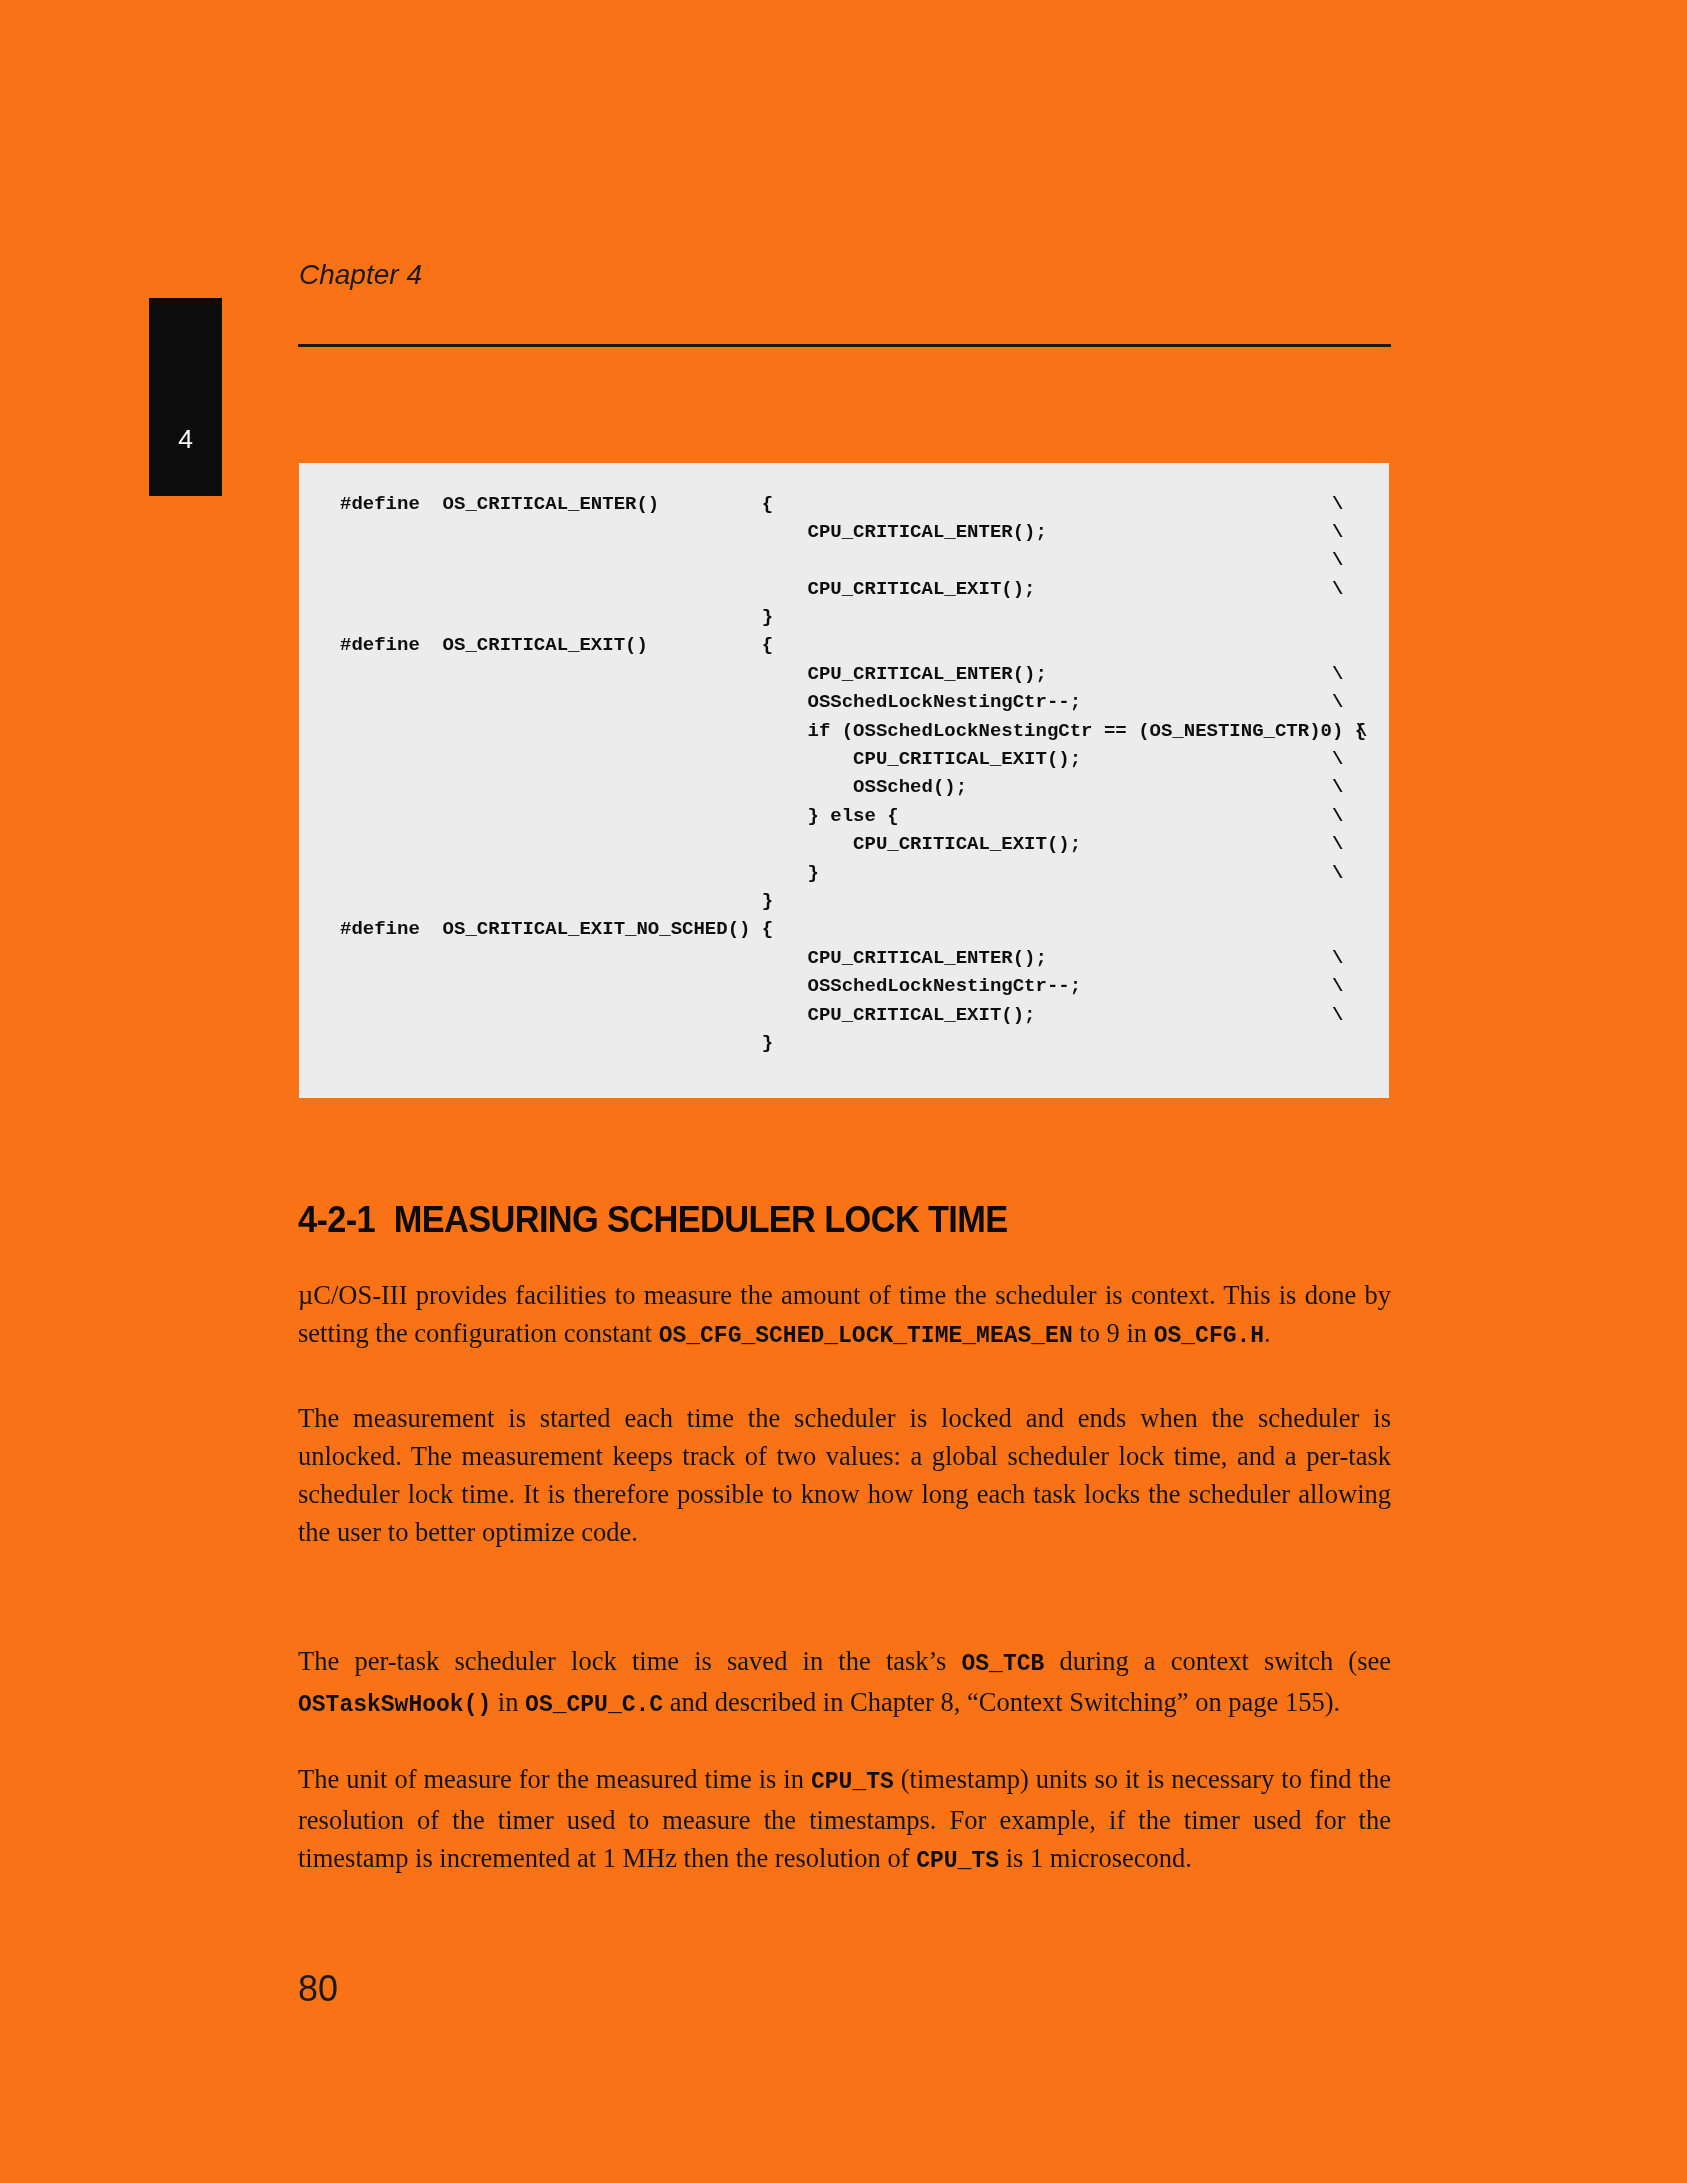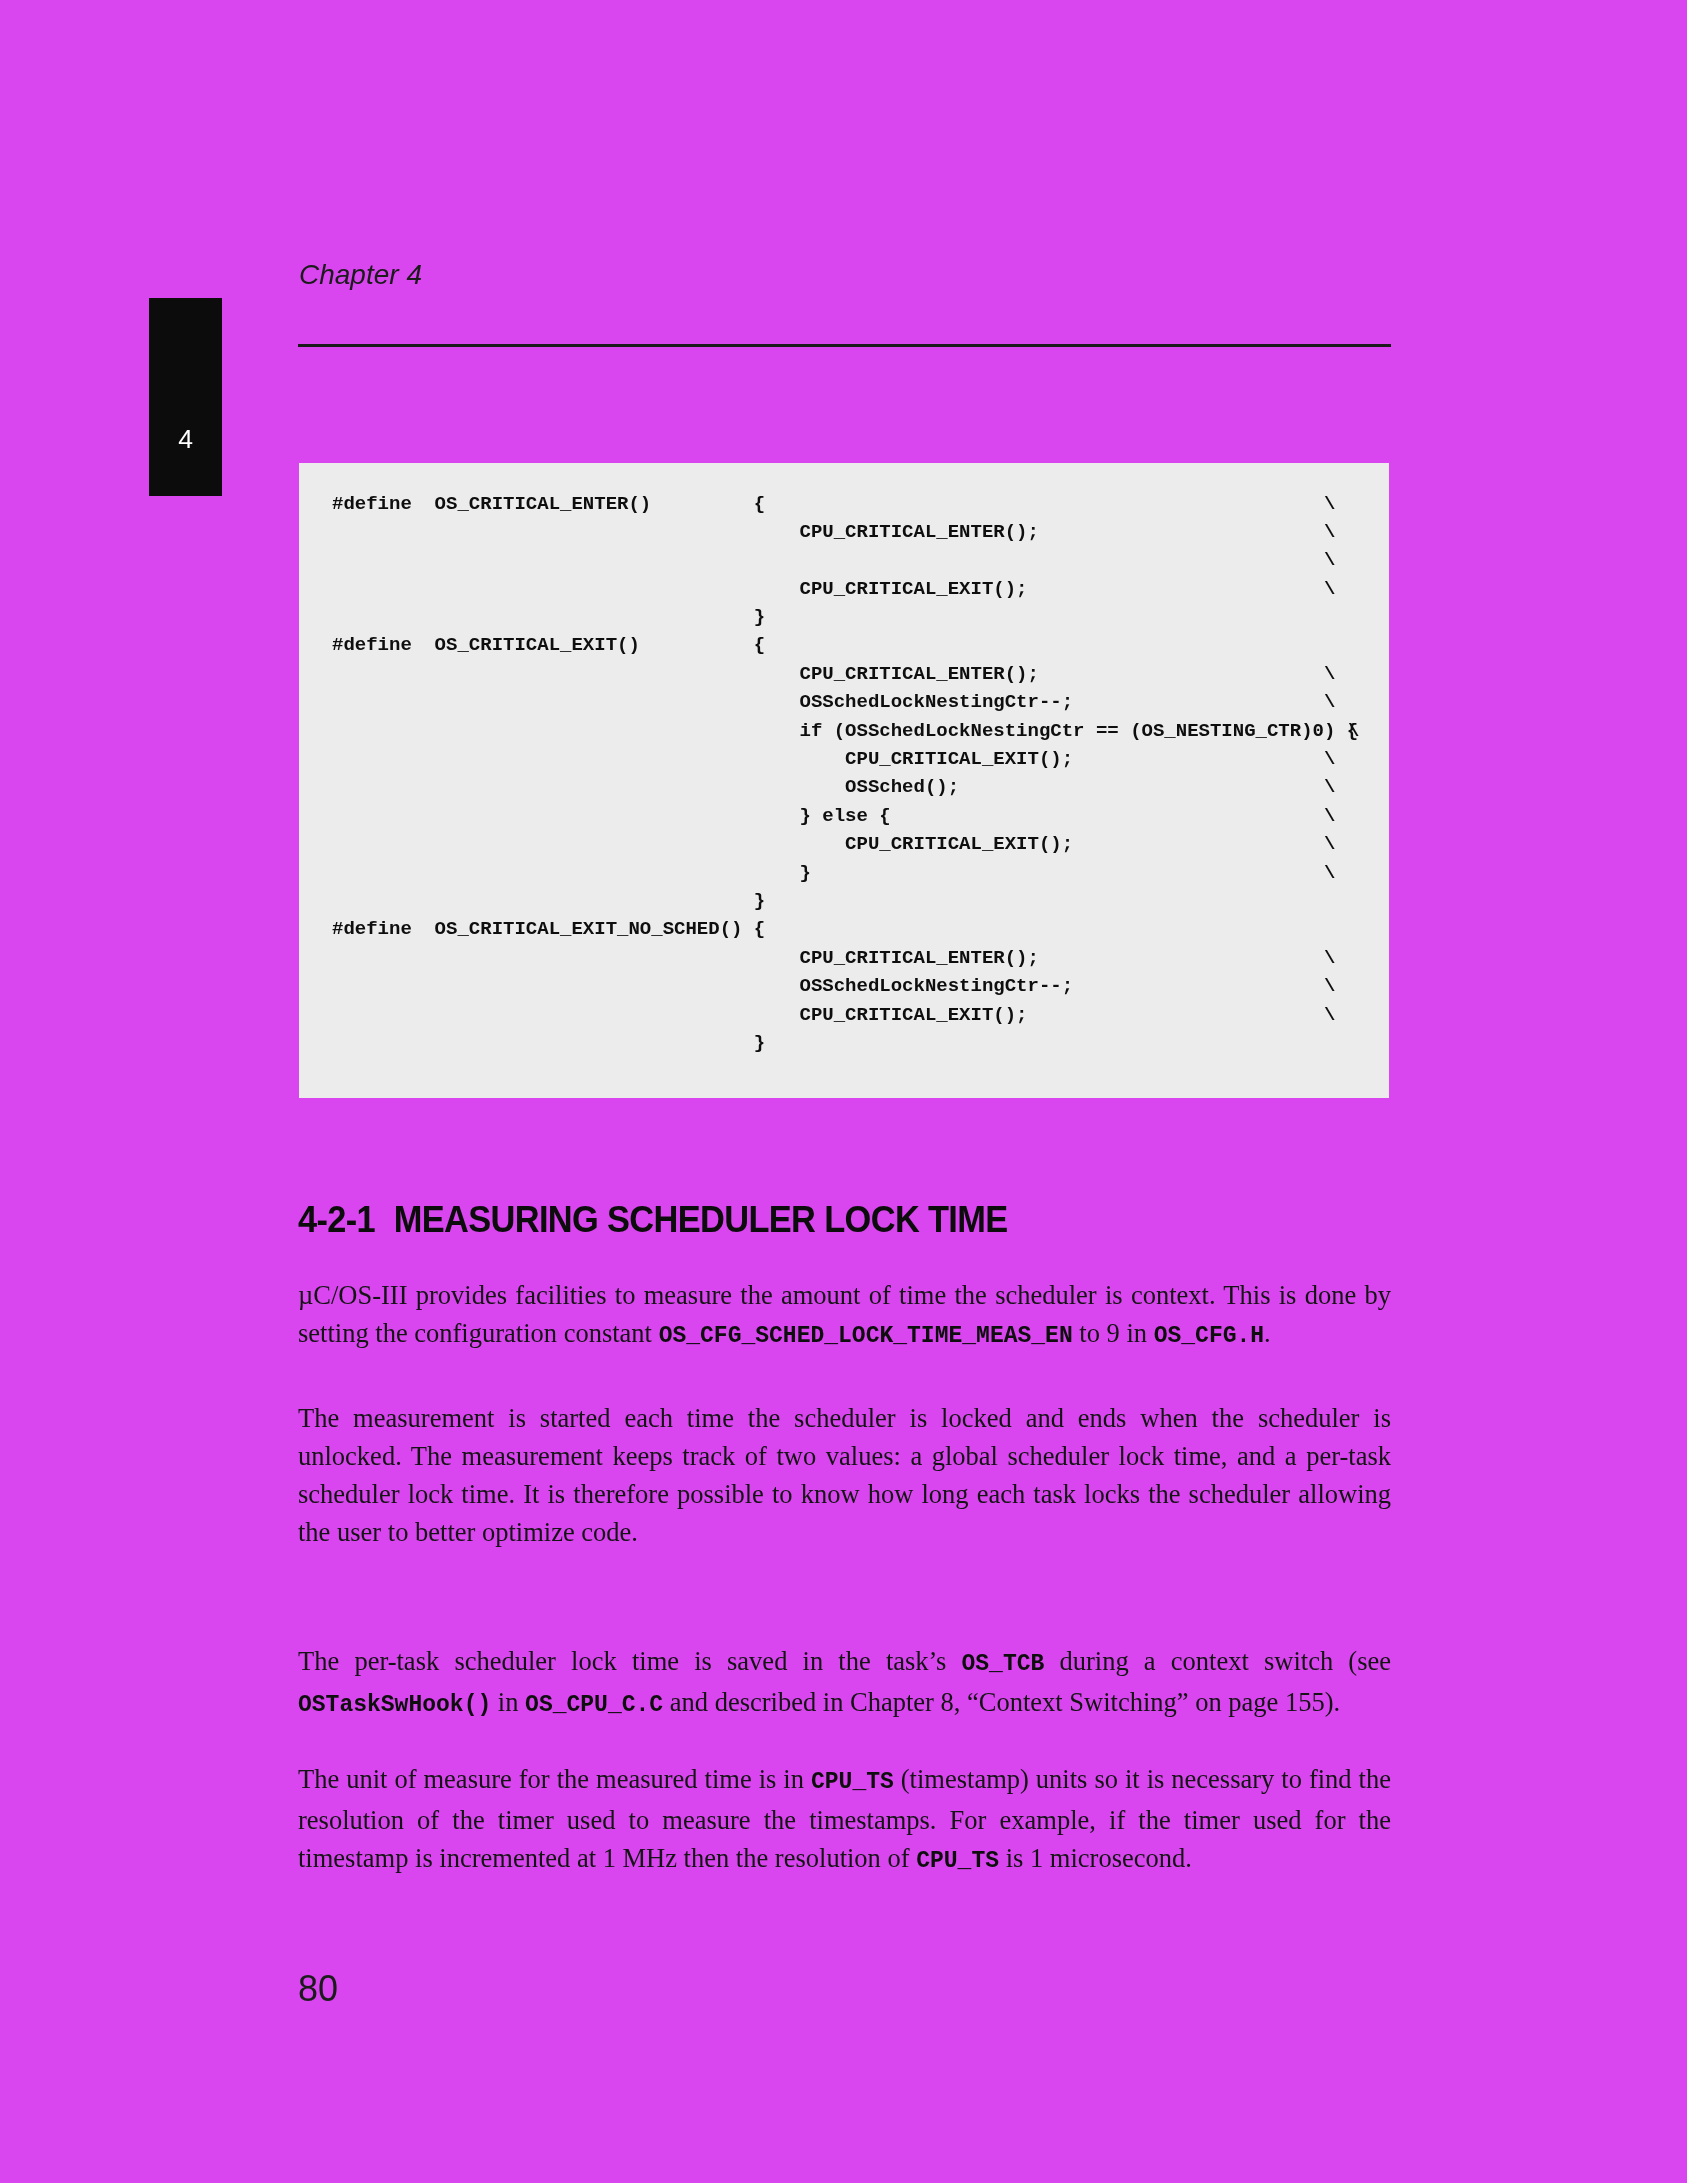--- a/index.html
+++ b/index.html
@@ -1,30 +1,30 @@
 <!DOCTYPE html>
 <html style="font-size:10.6px"><head>
 <meta charset="utf-8">
 <style>
   html,body{margin:0;padding:0;background:#ffffff;}
-  .page{position:relative;width:1687px;height:2183px;background:#d946ef;overflow:hidden;
+  .page{position:relative;width:1687px;height:2183px;background:#f97316;overflow:hidden;
         font-family:"Liberation Serif",serif;color:#161616;}
 
   .chapter-label{position:absolute;left:299px;top:259px;
         font-family:"Liberation Sans",sans-serif;font-style:italic;font-size:28px;color:#1b1b1b;}
 
   .chapter-tab{position:absolute;left:149px;top:298px;width:73px;height:198px;background:#0c0c0c;
         display:flex;justify-content:center;align-items:flex-end;box-sizing:border-box;padding-bottom:44px;}
   .chapter-tab .tab-num{color:#ffffff;font-family:"Liberation Sans",sans-serif;font-size:26.5px;line-height:1;}
 
   .section-rule{position:absolute;left:298px;top:344px;width:1093px;height:3.3px;background:#1a1a1a;}
 
   .code-box{position:absolute;left:299px;top:463px;width:1090px;height:635px;background:#ececec;
         box-sizing:border-box;padding:26.5px 0 0 33px;}
-  .code-body{font-family:"Liberation Mono",monospace;font-weight:bold;font-size:19px;color:#0e0e0e;}
+  .code-body{font-family:"Liberation Mono",monospace;font-weight:bold;font-size:19px;color:#0e0e0e;margin-left:8px;}
   .code-line{position:relative;height:28.4px;line-height:28.4px;white-space:pre;}
   .code-line .bs{position:absolute;left:992px;top:0;}
   .code-line .bs.far{left:1016px;}
 
   .listing-caption{position:absolute;left:298px;top:1161px;width:1092px;text-align:right;
         font-family:"Liberation Sans",sans-serif;font-size:20.5px;color:#0e0e0e;}
   .listing-caption .cap-bold{font-weight:bold;}
 
   .section-heading{position:absolute;left:298px;top:1199px;
         font-family:"Liberation Sans",sans-serif;font-weight:bold;font-size:37px;color:#0c0c0c;

